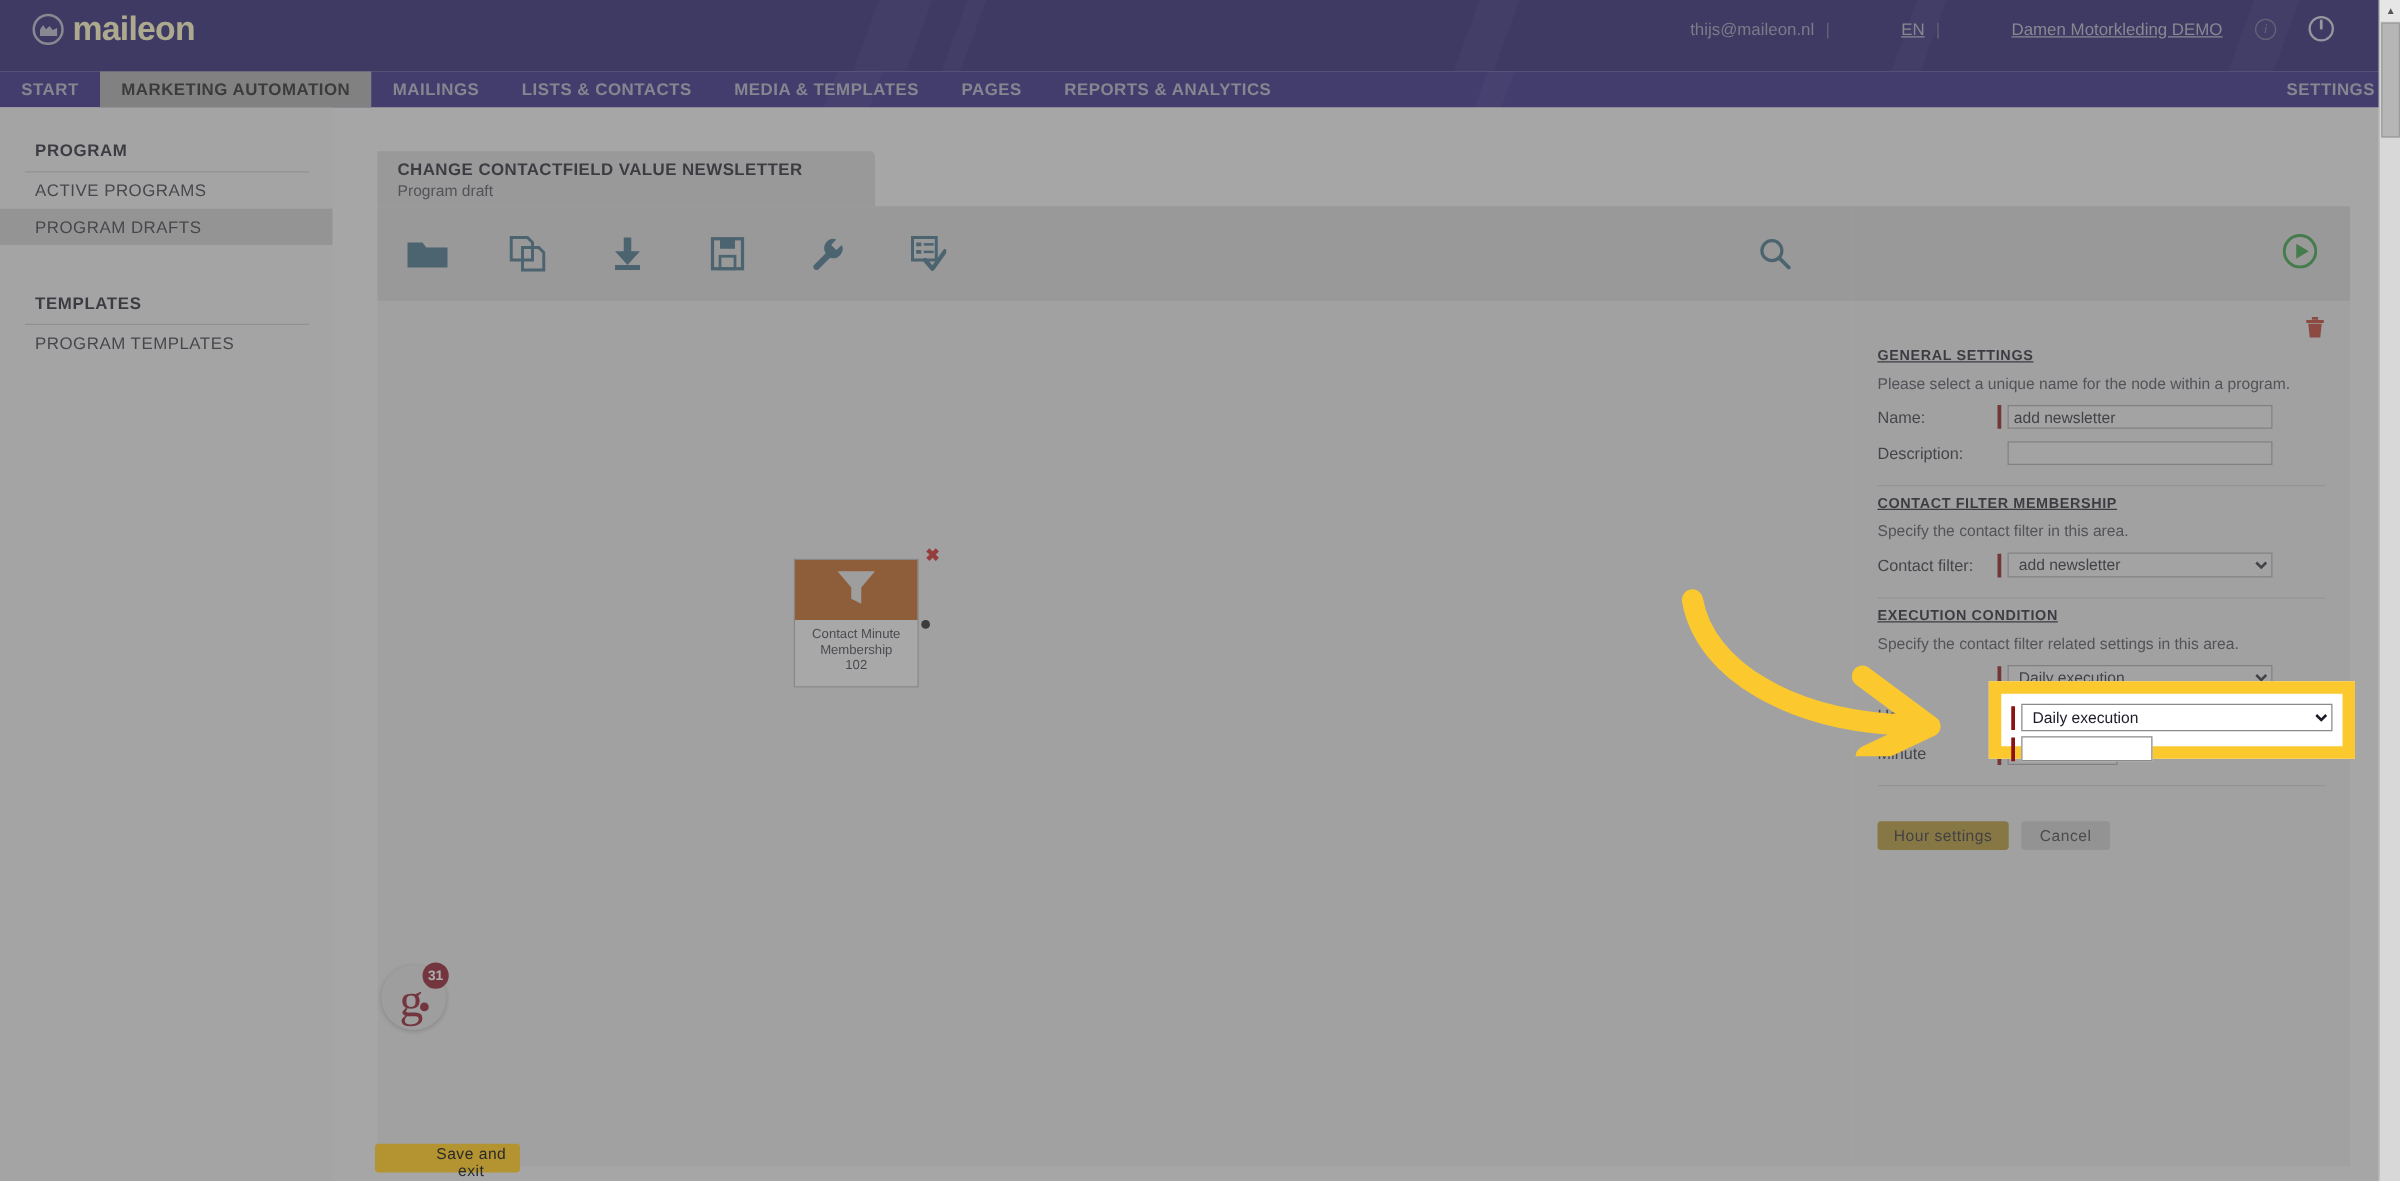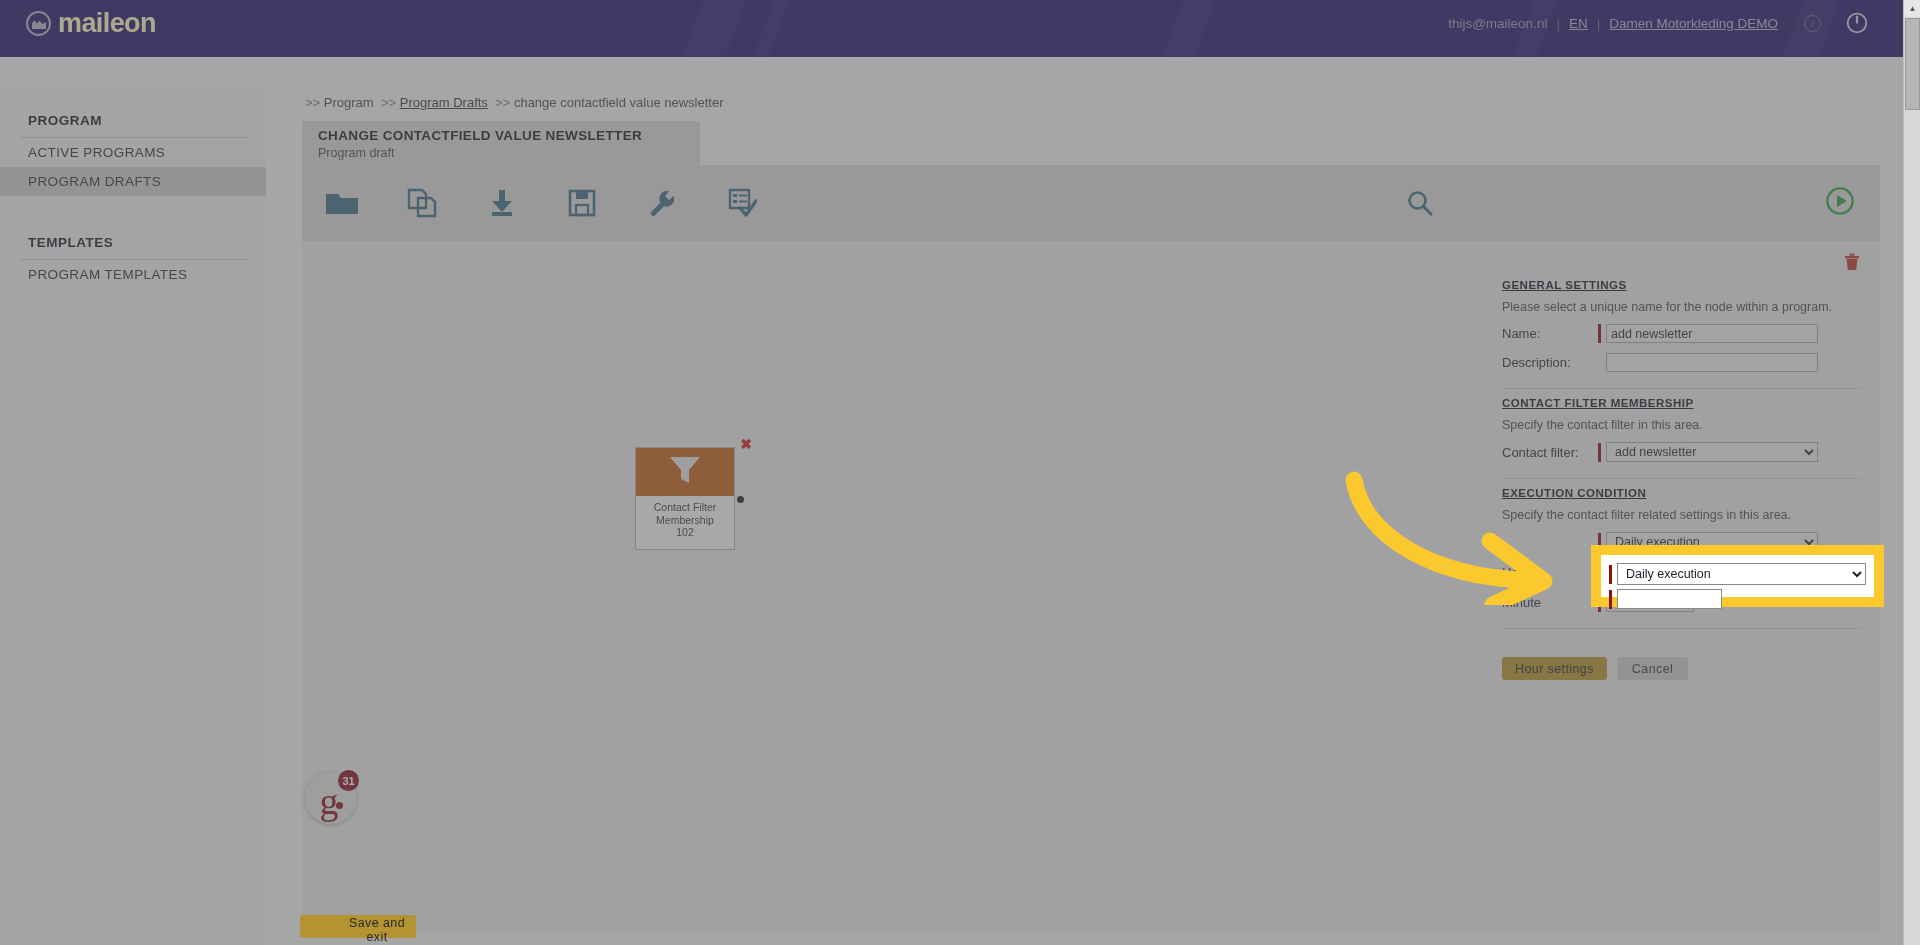--- a/index.html
+++ b/index.html
@@ -66,21 +66,21 @@
     background: #b9b7c9;
     clip-path: polygon(0% 40%, 18% 0%, 34% 38%, 55% 8%, 72% 45%, 100% 25%, 100% 100%, 0% 100%);
   }
 
   .topright {
     position: absolute; right: 52px; top: 12px;
     display: flex; align-items: center;
     color: #9d9ab4; font-size: 13.5px;
   }
   .topright .sep { margin: 0 9px; color: #6e6a91; }
-  .topright a { color: #b9b7c9; text-decoration: underline; }
+  .topright a { color: #b9b7c9; text-decoration: underline; margin-left: 48px; }
   .icon-info, .icon-power {
     display: inline-flex; align-items: center; justify-content: center;
     border-radius: 50%;
   }
   .icon-info {
     margin-left: 26px;
     width: 17px; height: 17px;
     border: 1.6px solid #6f6b93;
     color: #6f6b93; font-size: 11px; font-style: italic;
     font-family: "Liberation Serif", serif;
@@ -428,48 +428,54 @@
       <span class="icon-info">i</span>
       <span class="icon-power">
         <svg width="22" height="22" viewBox="0 0 22 22">
           <circle cx="11" cy="11" r="9.3" fill="none" stroke="#d5d3e2" stroke-width="1.8"></circle>
           <path d="M11 4.6 L11 10.6" stroke="#d5d3e2" stroke-width="2.2" stroke-linecap="round"></path>
         </svg>
       </span>
     </div>
   </div>
 
+  <div class="navbar">
+    <div class="navstripe n1"></div>
+    <div class="navstripe n2"></div>
+    <div class="nav-items" id="nav-items">
+        <div class="nav-item">START</div>
+        <div class="nav-item active">MARKETING AUTOMATION</div>
+        <div class="nav-item">MAILINGS</div>
+        <div class="nav-item">LISTS &amp; CONTACTS</div>
+        <div class="nav-item">MEDIA &amp; TEMPLATES</div>
+        <div class="nav-item">PAGES</div>
+        <div class="nav-item">REPORTS &amp; ANALYTICS</div>
+      </div>
+    <div class="nav-settings">SETTINGS</div>
+  </div>
 
   <div class="page-body">
 
     <div class="sidebar">
       <div class="side-group-title">PROGRAM</div>
       <div class="side-rule"></div>
       <div id="side-items-1">
           <div class="side-item">ACTIVE PROGRAMS</div>
           <div class="side-item active">PROGRAM DRAFTS</div>
         </div>
       <div class="side-spacer"></div>
       <div class="side-group-title">TEMPLATES</div>
       <div class="side-rule"></div>
       <div id="side-items-2">
           <div class="side-item">PROGRAM TEMPLATES</div>
         </div>
     </div>
 
     <div class="main">
 
-      <div class="breadcrumb">
-        <span class="crumb-sep">&gt;&gt;</span>
-        <span>Program</span>
-        &nbsp;<span class="crumb-sep">&gt;&gt;</span>
-        <span class="crumb-link">Program Drafts</span>
-        &nbsp;<span class="crumb-sep">&gt;&gt;</span>
-        <span>change contactfield value newsletter</span>
-      </div>
 
       <div class="editor-header">
         <div class="right-card">
           <div class="eh-title">CHANGE CONTACTFIELD VALUE NEWSLETTER</div>
           <div class="eh-sub">Program draft</div>
         </div>
       </div>
 
       <div class="toolbar">
         <div class="tb-btn">
@@ -534,21 +540,21 @@
         <div class="node">
           <span class="node-close">✖</span>
           <div class="node-head">
             <span>
               <svg width="34" height="32" viewBox="0 0 34 32">
                 <path d="M2 3 H32 L21 16 V29 L13 25 V16 Z" fill="#e2e2e2"></path>
               </svg>
             </span>
           </div>
           <div class="node-body">
-            <div>Contact Filter</div>
+            <div>Contact Minute</div>
             <div>Membership</div>
             <div>102</div>
           </div>
           <div class="node-port"></div>
         </div>
       </div>
 
       <div class="settings-panel">
         <div class="trash-row">
           <span class="trash-icon">

